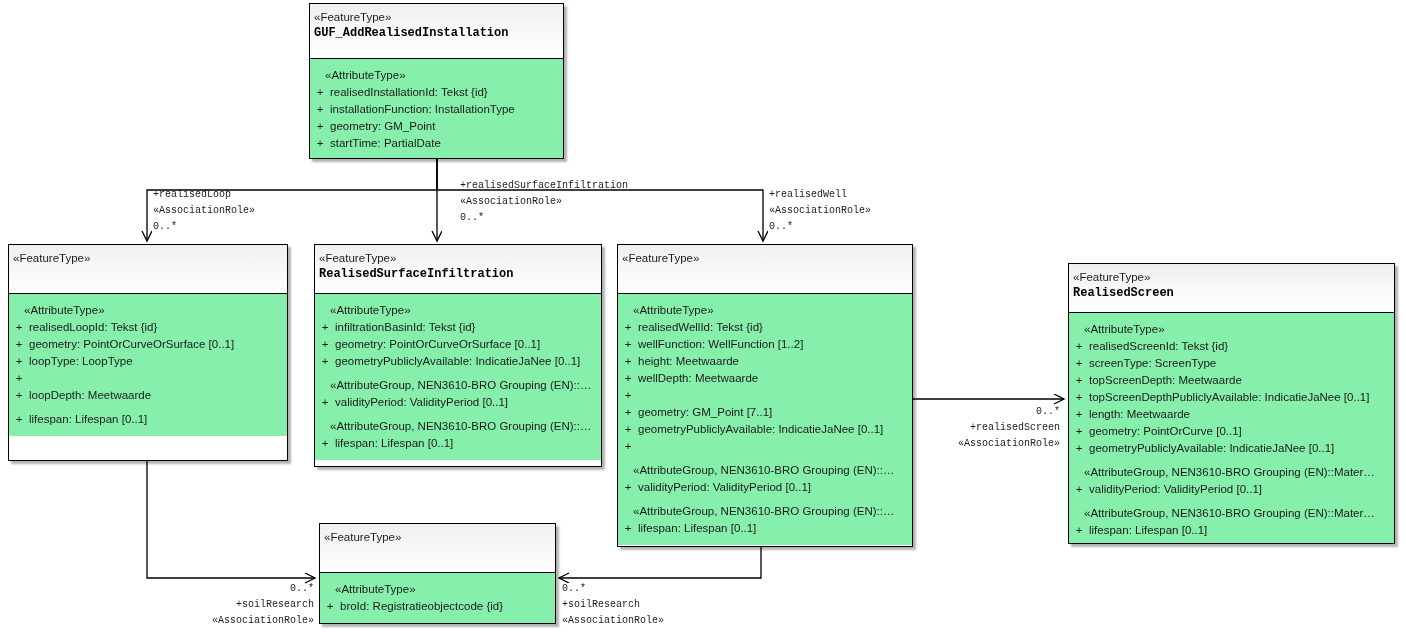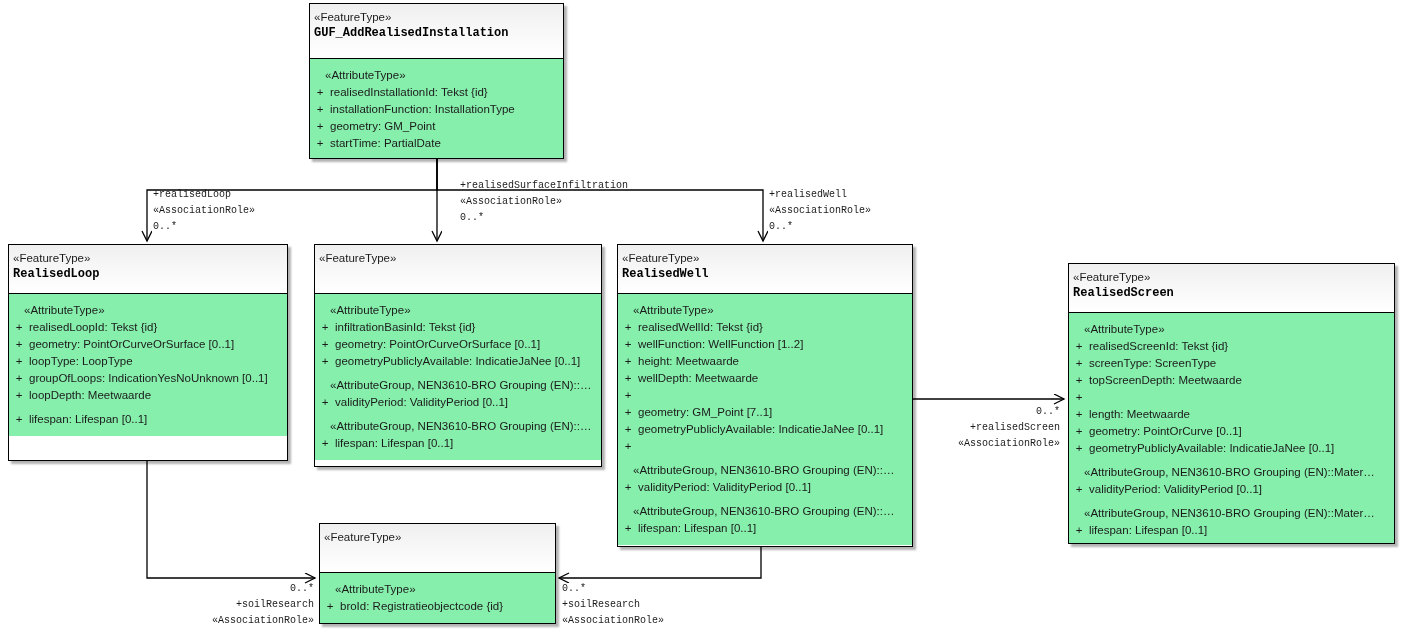--- a/index.html
+++ b/index.html
@@ -154,55 +154,54 @@
       <div class="attr-row">
         <span class="attr-vis">+</span>
         <span class="attr-text">startTime: PartialDate</span>
       </div>
     </div>
   </div>
 
   <div class="uml-class" style="left:8px; top:244px; width:280px; height:217px;">
     <div class="uml-header" style="height:49px;">
       <div class="stereo-line">«FeatureType»</div>
-      <div class="class-name">RealisedLoop</div>
     </div>
     <div class="uml-body">
       <div class="attr-group-head">«AttributeType»</div>
       <div class="attr-row">
         <span class="attr-vis">+</span>
         <span class="attr-text">realisedLoopId: Tekst {id}</span>
       </div>
       <div class="attr-row">
         <span class="attr-vis">+</span>
         <span class="attr-text">geometry: PointOrCurveOrSurface [0..1]</span>
       </div>
       <div class="attr-row">
         <span class="attr-vis">+</span>
         <span class="attr-text">loopType: LoopType</span>
       </div>
       <div class="attr-row">
         <span class="attr-vis">+</span>
-        <span class="attr-text">groupOfLoops: IndicationYesNoUnknown [0..1]</span>
       </div>
       <div class="attr-row">
         <span class="attr-vis">+</span>
         <span class="attr-text">loopDepth: Meetwaarde</span>
       </div>
       <div class="attr-spacer"></div>
       <div class="attr-row">
         <span class="attr-vis">+</span>
         <span class="attr-text">lifespan: Lifespan [0..1]</span>
       </div>
     </div>
   </div>
 
   <div class="uml-class" style="left:314px; top:244px; width:288px; height:223px;">
     <div class="uml-header" style="height:49px;">
       <div class="stereo-line">«FeatureType»</div>
+      <div class="class-name">RealisedSurfaceInfiltration</div>
     </div>
     <div class="uml-body">
       <div class="attr-group-head">«AttributeType»</div>
       <div class="attr-row">
         <span class="attr-vis">+</span>
         <span class="attr-text">infiltrationBasinId: Tekst {id}</span>
       </div>
       <div class="attr-row">
         <span class="attr-vis">+</span>
         <span class="attr-text">geometry: PointOrCurveOrSurface [0..1]</span>
@@ -222,21 +221,20 @@
       <div class="attr-row">
         <span class="attr-vis">+</span>
         <span class="attr-text">lifespan: Lifespan [0..1]</span>
       </div>
     </div>
   </div>
 
   <div class="uml-class" style="left:617px; top:244px; width:296px; height:303px;">
     <div class="uml-header" style="height:49px;">
       <div class="stereo-line">«FeatureType»</div>
-      <div class="class-name">RealisedWell</div>
     </div>
     <div class="uml-body">
       <div class="attr-group-head">«AttributeType»</div>
       <div class="attr-row">
         <span class="attr-vis">+</span>
         <span class="attr-text">realisedWellId: Tekst {id}</span>
       </div>
       <div class="attr-row">
         <span class="attr-vis">+</span>
         <span class="attr-text">wellFunction: WellFunction [1..2]</span>
@@ -292,20 +290,21 @@
       <div class="attr-row">
         <span class="attr-vis">+</span>
         <span class="attr-text">screenType: ScreenType</span>
       </div>
       <div class="attr-row">
         <span class="attr-vis">+</span>
         <span class="attr-text">topScreenDepth: Meetwaarde</span>
       </div>
       <div class="attr-row">
         <span class="attr-vis">+</span>
+        <span class="attr-text">topScreenDepthPubliclyAvailable: IndicatieJaNee [0..1]</span>
       </div>
       <div class="attr-row">
         <span class="attr-vis">+</span>
         <span class="attr-text">length: Meetwaarde</span>
       </div>
       <div class="attr-row">
         <span class="attr-vis">+</span>
         <span class="attr-text">geometry: PointOrCurve [0..1]</span>
       </div>
       <div class="attr-row">

